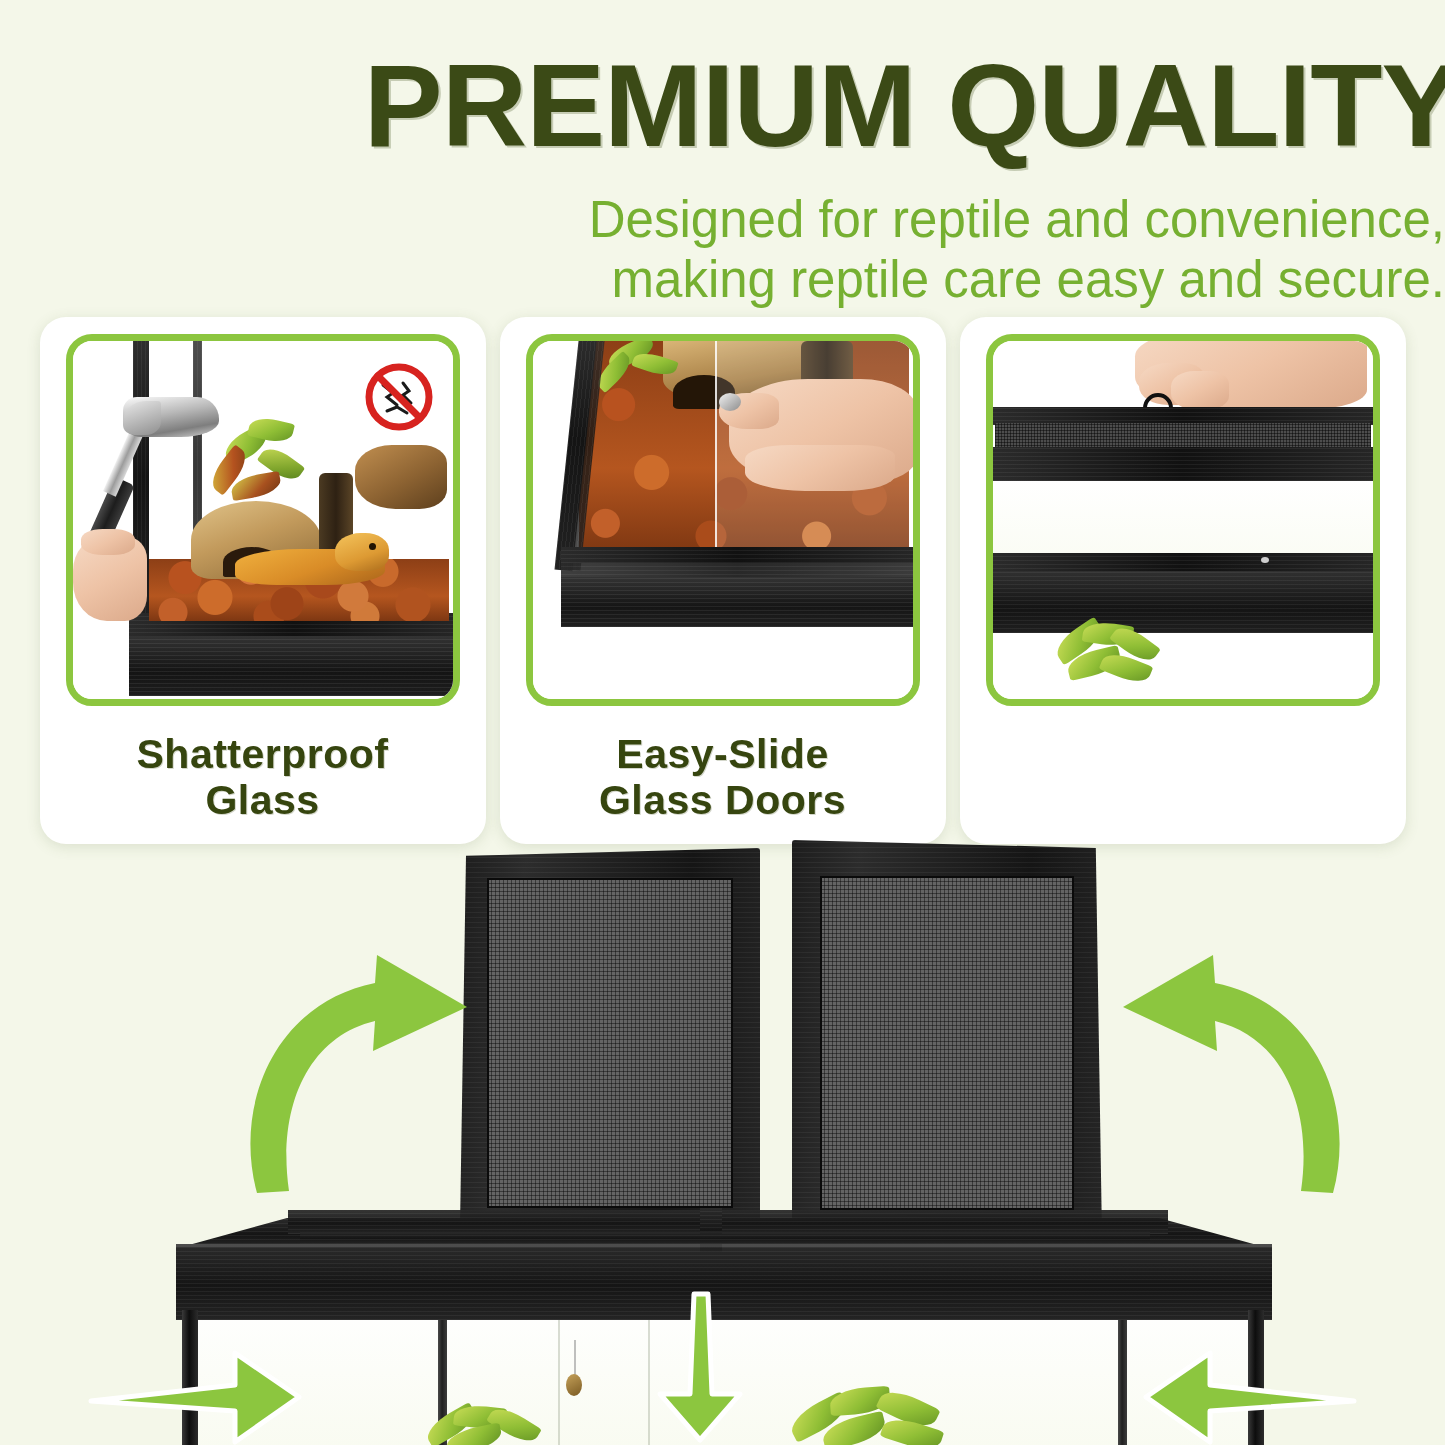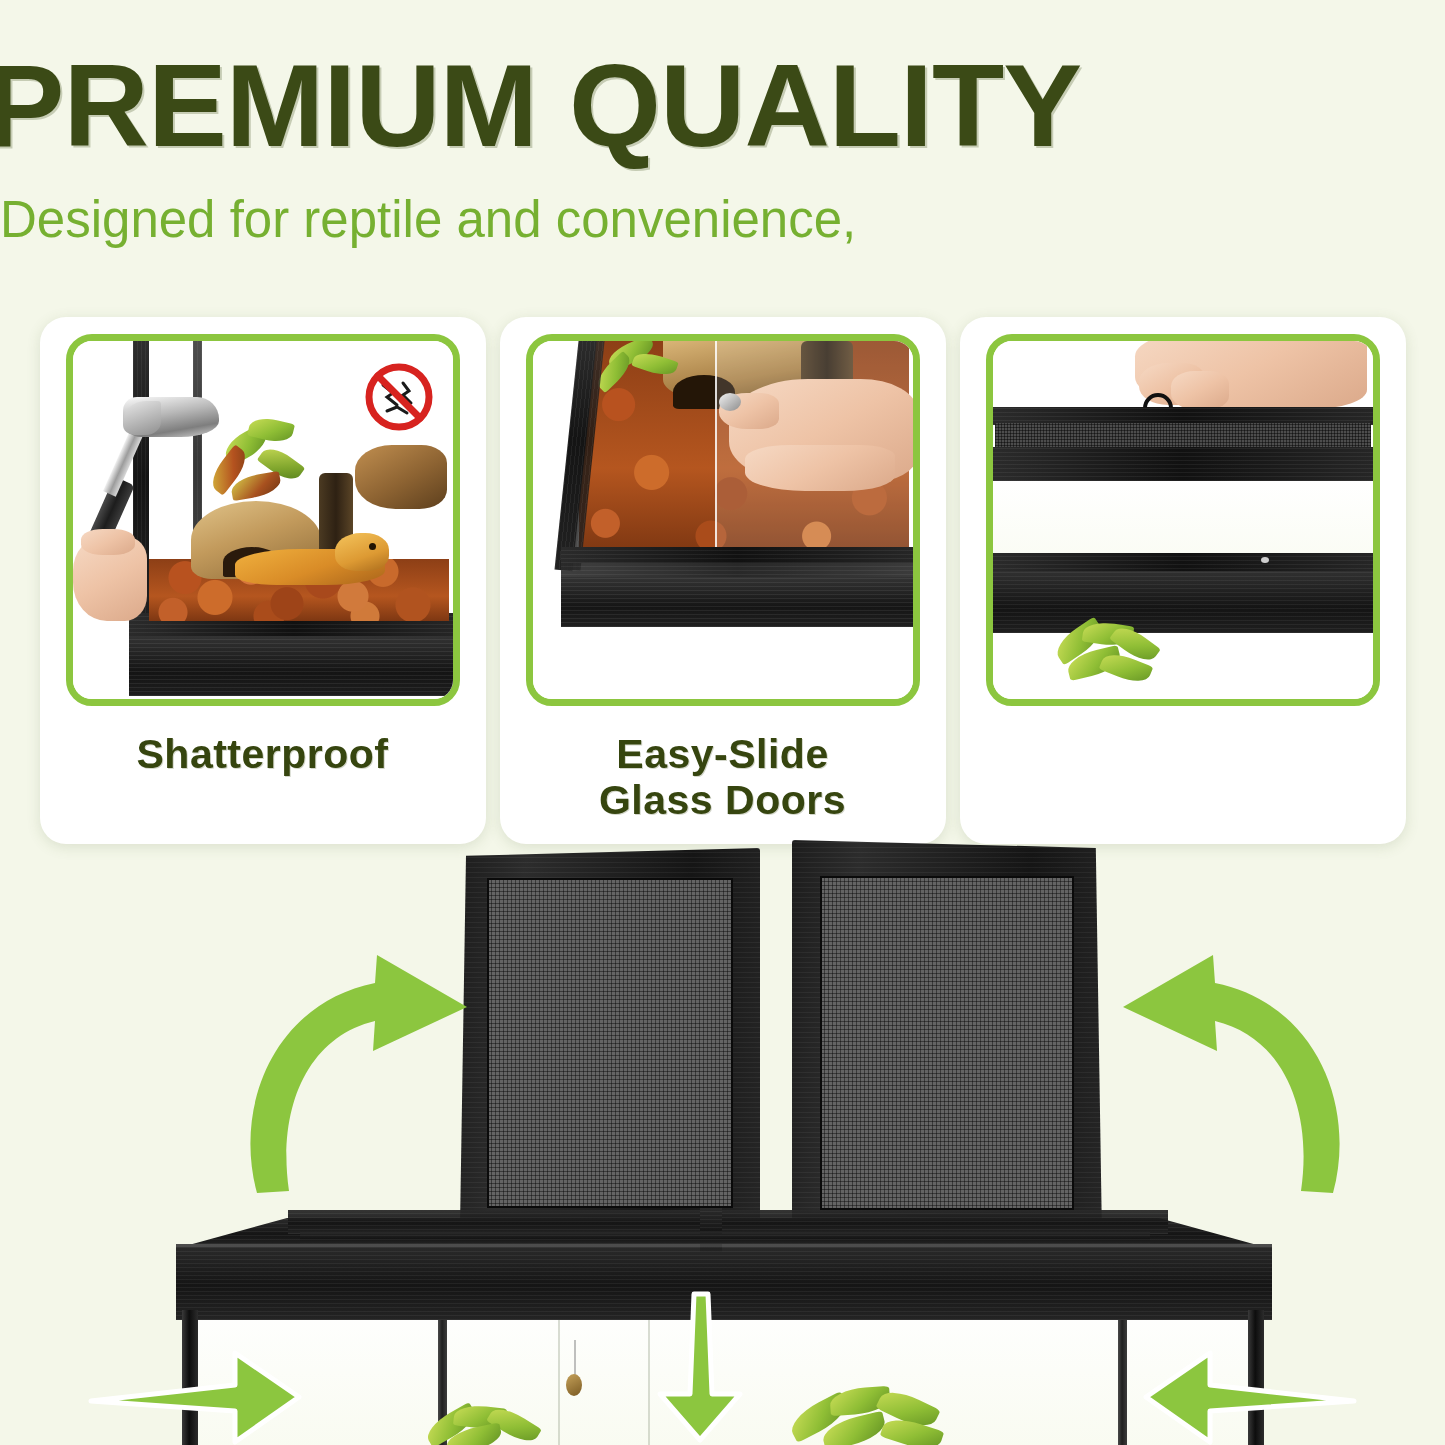--- a/index.html
+++ b/index.html
@@ -22,21 +22,21 @@
     height: 1445px;
     background: #f4f7e9;
     overflow: hidden;
   }
 
   
   .header {
     position: absolute;
     top: 0; left: 0;
     width: 1445px;
-    text-align: left;
+    text-align: right;
   }
   .headline {
     margin: 0;
     padding-top: 48px;
     font-family: "Liberation Sans Narrow", "Liberation Sans", sans-serif;
     font-weight: 700;
     font-size: 116px;
     line-height: 1.0;
     letter-spacing: -1px;
     color: #3b4a16;
@@ -197,20 +197,21 @@
 </style>
 </head>
 <body>
 
 <div class="stage">
 
   <div class="header">
     <h1 class="headline">PREMIUM QUALITY</h1>
     <div class="subhead">
       <span>Designed for reptile and convenience,</span>
+      <span>making reptile care easy and secure.</span>
     </div>
   </div>
 
   <div class="cards">
 
     <div class="card">
       <div class="photo-frame">
         <div class="photo">
 
           <div class="wood" style="position:absolute;left:60px;top:0;width:16px;height:300px;"></div>
@@ -263,20 +264,21 @@
               <path d="M20 24 L30 32 L24 36 L34 44" fill="none" stroke="#1a1a1a" stroke-width="3" stroke-linecap="round"></path>
               <path d="M40 22 L46 30 L40 34 L48 42" fill="none" stroke="#1a1a1a" stroke-width="3" stroke-linecap="round"></path>
               <path d="M24 50 L34 46 L44 52" fill="none" stroke="#1a1a1a" stroke-width="3" stroke-linecap="round"></path>
               <line x1="15" y1="15" x2="57" y2="57" stroke="#d7231f" stroke-width="7" stroke-linecap="round"></line>
             </svg>
           </div>
         </div>
       </div>
       <div class="card-label">
         <span>Shatterproof</span>
+        <span>Glass</span>
       </div>
     </div>
 
     <div class="card">
       <div class="photo-frame">
         <div class="photo">
           <div class="bark" style="position:absolute;left:46px;top:0;width:330px;height:212px;"></div>
 
           <div style="position:absolute;left:130px;top:0;width:150px;height:60px;border-radius:0 0 46% 36%;
                background:linear-gradient(170deg,#d9b577 0%,#a77f45 60%,#6f4f23 100%);"></div>

